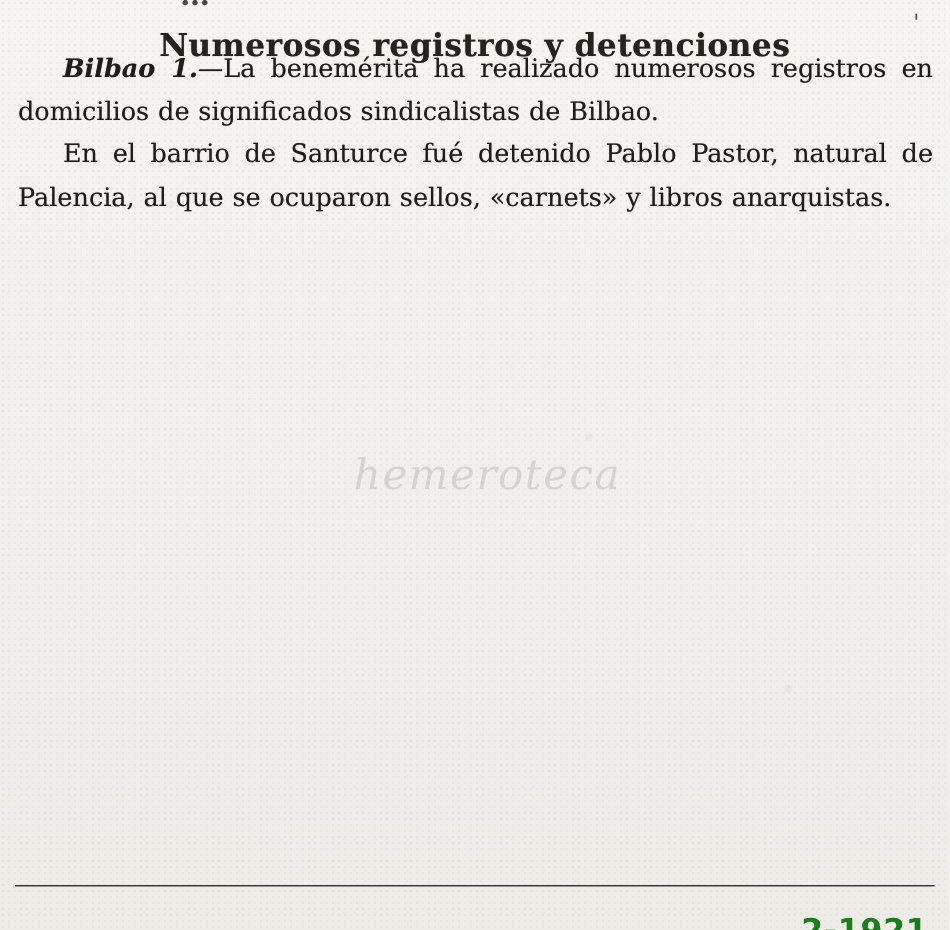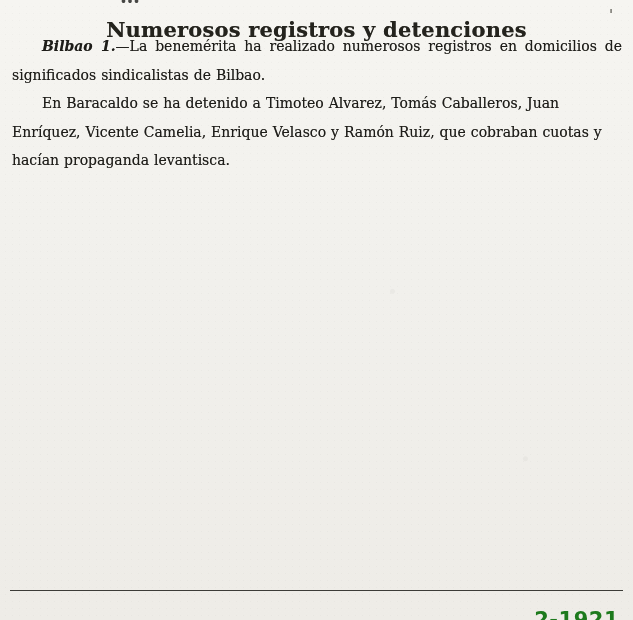--- a/index.html
+++ b/index.html
@@ -78,21 +78,21 @@
     text-shadow: 0 0 0.6px rgba(0,0,0,0.5);
   }
 
   .article {
     position: absolute;
     top: 32px;
     left: 12px;
     width: 610px;
     color: #201f1b;
     font-family: "DejaVu Serif", serif;
-    font-size: 14px;
+    font-size: 17px;
     line-height: 28.6px;
     text-align: justify;
     text-shadow: 0 0 0.5px rgba(20,20,18,0.55);
   }
   .article p {
     margin: 0;
     text-indent: 30px;
     word-spacing: 0.5px;
   }
   .article p .lead {
@@ -169,24 +169,25 @@
   <div id="grain"></div>
 
   <div class="clip-top">
     <span>…</span>
   </div>
 
   <div class="tick">'</div>
 
   <h1 class="headline">Numerosos registros y detenciones</h1>
 
+  <div id="watermark">hemeroteca</div>
 
   <div class="article">
     <p><span class="lead">Bilbao 1.</span><span>—La benemérita ha realizado numerosos registros en domicilios de significados sindicalistas de Bilbao.</span></p>
-    <p class="last"><span>En Baracaldo se ha detenido a Timoteo Alvarez, Tomás Caballeros, Juan Enríquez, Vicente Camelia, Enrique Velasco y Ramón Ruiz, que cobraban cuotas y hacían propaganda levantisca.</span></p>
+    <p><span>En el barrio de Santurce fué detenido Pablo Pastor, natural de Palencia, al que se ocuparon sellos, «carnets» y libros anarquistas.</span></p>
   </div>
 
   <div class="rule"></div>
 
   <div class="bottom-clip"></div>
 
   <div class="date-stamp">2-1921</div>
 
 </div>
 

